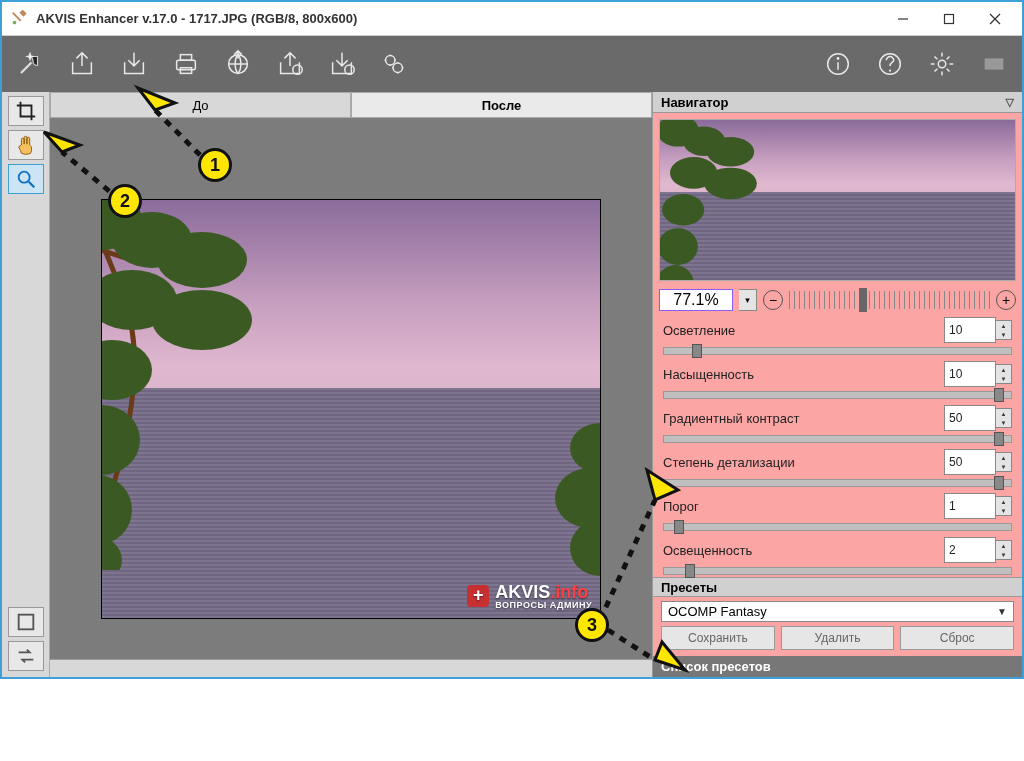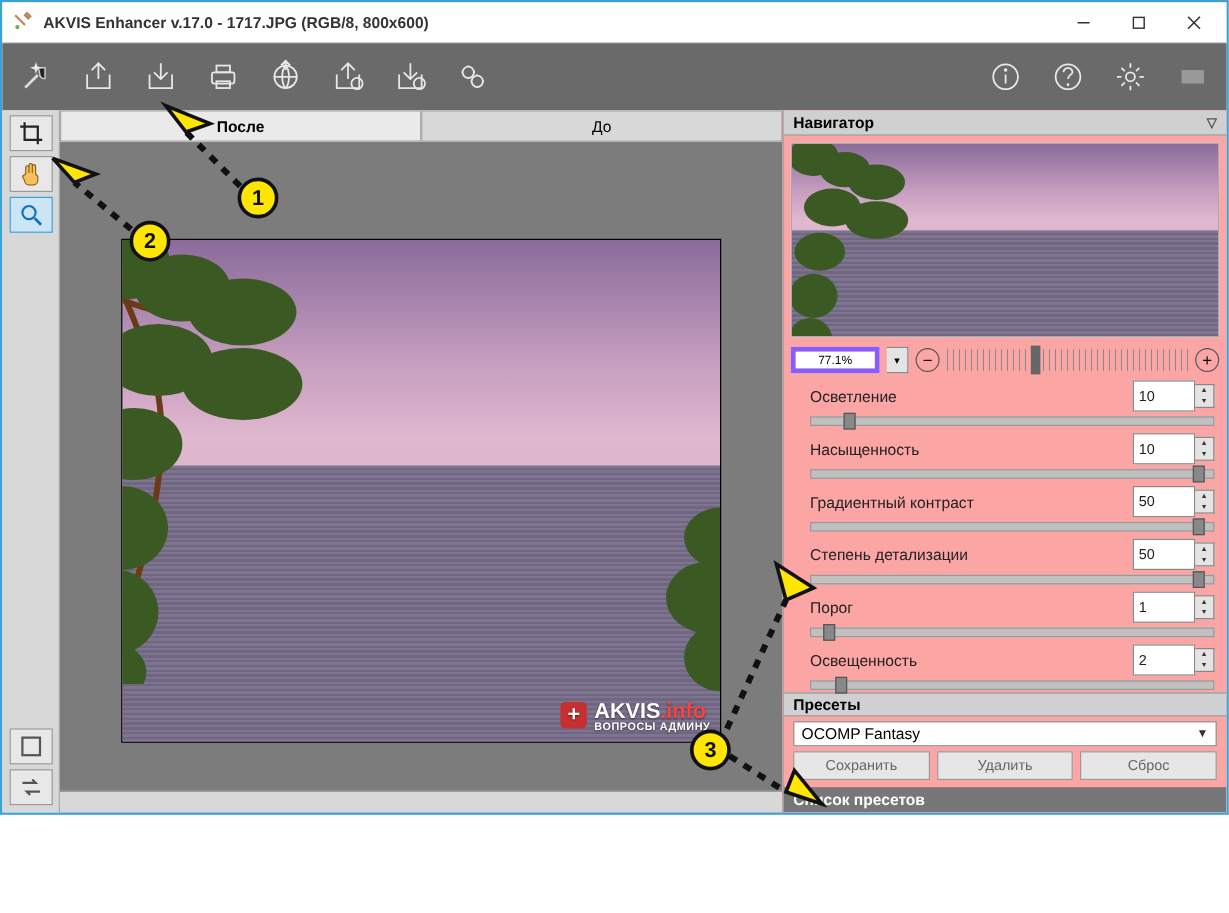--- a/index.html
+++ b/index.html
@@ -35,27 +35,27 @@
   .foliage { fill:#3b5a23; }
   .branch { stroke:#6b3a18; stroke-width:5; fill:none; }
   .hbar { height:18px; background:#d8d8d8; border-top:1px solid #999; }
 
   .right { width:370px; background:#fca5a5; border-left:1px solid #999; display:flex; flex-direction:column; overflow:hidden; }
   .panel-h { height:24px; background:#d0d0d0; border-bottom:1px solid #999; display:flex; align-items:center; padding:0 8px; font-size:13px; font-weight:700; }
   .panel-h .chev { margin-left:auto; font-size:11px; color:#555; }
   .nav-thumb { height:185px; background:#fff; margin:6px; border:1px solid #aaa; position:relative; overflow:hidden; }
   .nav-thumb .sky { background:linear-gradient(180deg,#8a6b9a 0%, #c79fc0 25%, #e0b8cf 40%, #d9b4c9 50%, #b1a1bb 55%, #6f6b82 100%); }
   .zoombar { height:30px; display:flex; align-items:center; padding:0 6px; gap:6px; }
-  .zoombar .val { width:74px; height:22px; background:#fff; border:4px solid #8b5cf6; font-size:10px; display:flex; align-items:center; justify-content:center; }
+  .zoombar .val { width:74px; height:22px; background:#fff; border:1px solid #8b5cf6; font-size:16px; display:flex; align-items:center; justify-content:center; }
   .zoombar .dd { width:18px; height:22px; background:#e4e4e4; border:1px solid #888; border-left:none; display:flex;align-items:center;justify-content:center; font-size:9px;}
   .zoombar .circle { width:20px; height:20px; border:1.5px solid #555; border-radius:50%; display:flex; align-items:center; justify-content:center; font-size:14px; line-height:1; }
   .zoombar .ticks { flex:1; height:18px; background:repeating-linear-gradient(90deg,#888,#888 1px,transparent 1px,transparent 5px); position:relative; }
   .zoombar .ticks .marker { position:absolute; top:-3px; left:35%; width:8px; height:24px; background:#666; }
   .params { display:flex; flex-direction:column; }
-  .prow { padding:4px 10px 2px 10px;margin-left:12px; }
+  .prow { padding:4px 10px 2px 10px; }
   .prow .lab { font-size:13px; color:#222; display:flex; align-items:center; }
   .prow .val { margin-left:auto; width:52px; height:20px; background:#fff; border:1px solid #888; font-size:12px; display:flex; align-items:center; padding:12px 4px; }
   .prow .spin { width:16px; height:20px; background:#e4e4e4; border:1px solid #888; border-left:none; display:flex; flex-direction:column; }
   .prow .spin div{flex:1; display:flex;align-items:center;justify-content:center;font-size:6px;color:#333;}
   .prow .track { height:8px; background:#c0c0c0; border:1px solid #999; margin-top:4px; position:relative; }
   .prow .track .thumb { position:absolute; top:-4px; width:10px; height:14px; background:#888; border:1px solid #555; }
   .presets-h { height:22px; background:#d0d0d0; border-top:1px solid #999; border-bottom:1px solid #999; padding:0 8px; font-size:13px; font-weight:700; display:flex; align-items:center; }
   .preset-sel { margin:4px 8px; height:24px; background:#fff; border:1px solid #888; display:flex; align-items:center; padding:0 6px; font-size:13px; }
   .preset-sel .dd { margin-left:auto; font-size:10px; color:#333; }
   .preset-btns { display:flex; gap:6px; padding:0 8px 6px 8px; }
@@ -214,22 +214,22 @@
         <div class="lt">
               <svg viewBox="0 0 24 24">
                 <path d="M4 8h12l-3-3M20 16H8l3 3" stroke="#555" stroke-width="2" fill="none"></path>
               </svg>
             </div>
       </div>
     </div>
 
     <div class="center">
       <div class="tabs">
+        <div class="tab">До</div>
         <div class="tab active">После</div>
-        <div class="tab">До</div>
       </div>
       <div class="canvas-wrap">
         <div class="canvas">
           <div class="sky"></div>
           <div class="sea"></div>
           <svg class="tree t1" viewBox="0 0 220 380">
             <path class="branch" d="M0 0 Q40 60 60 140 Q70 200 40 300"></path>
             <path class="branch" d="M30 60 Q80 80 120 70"></path>
             <path class="branch" d="M50 130 Q110 140 160 120"></path>
             <g class="foliage">

